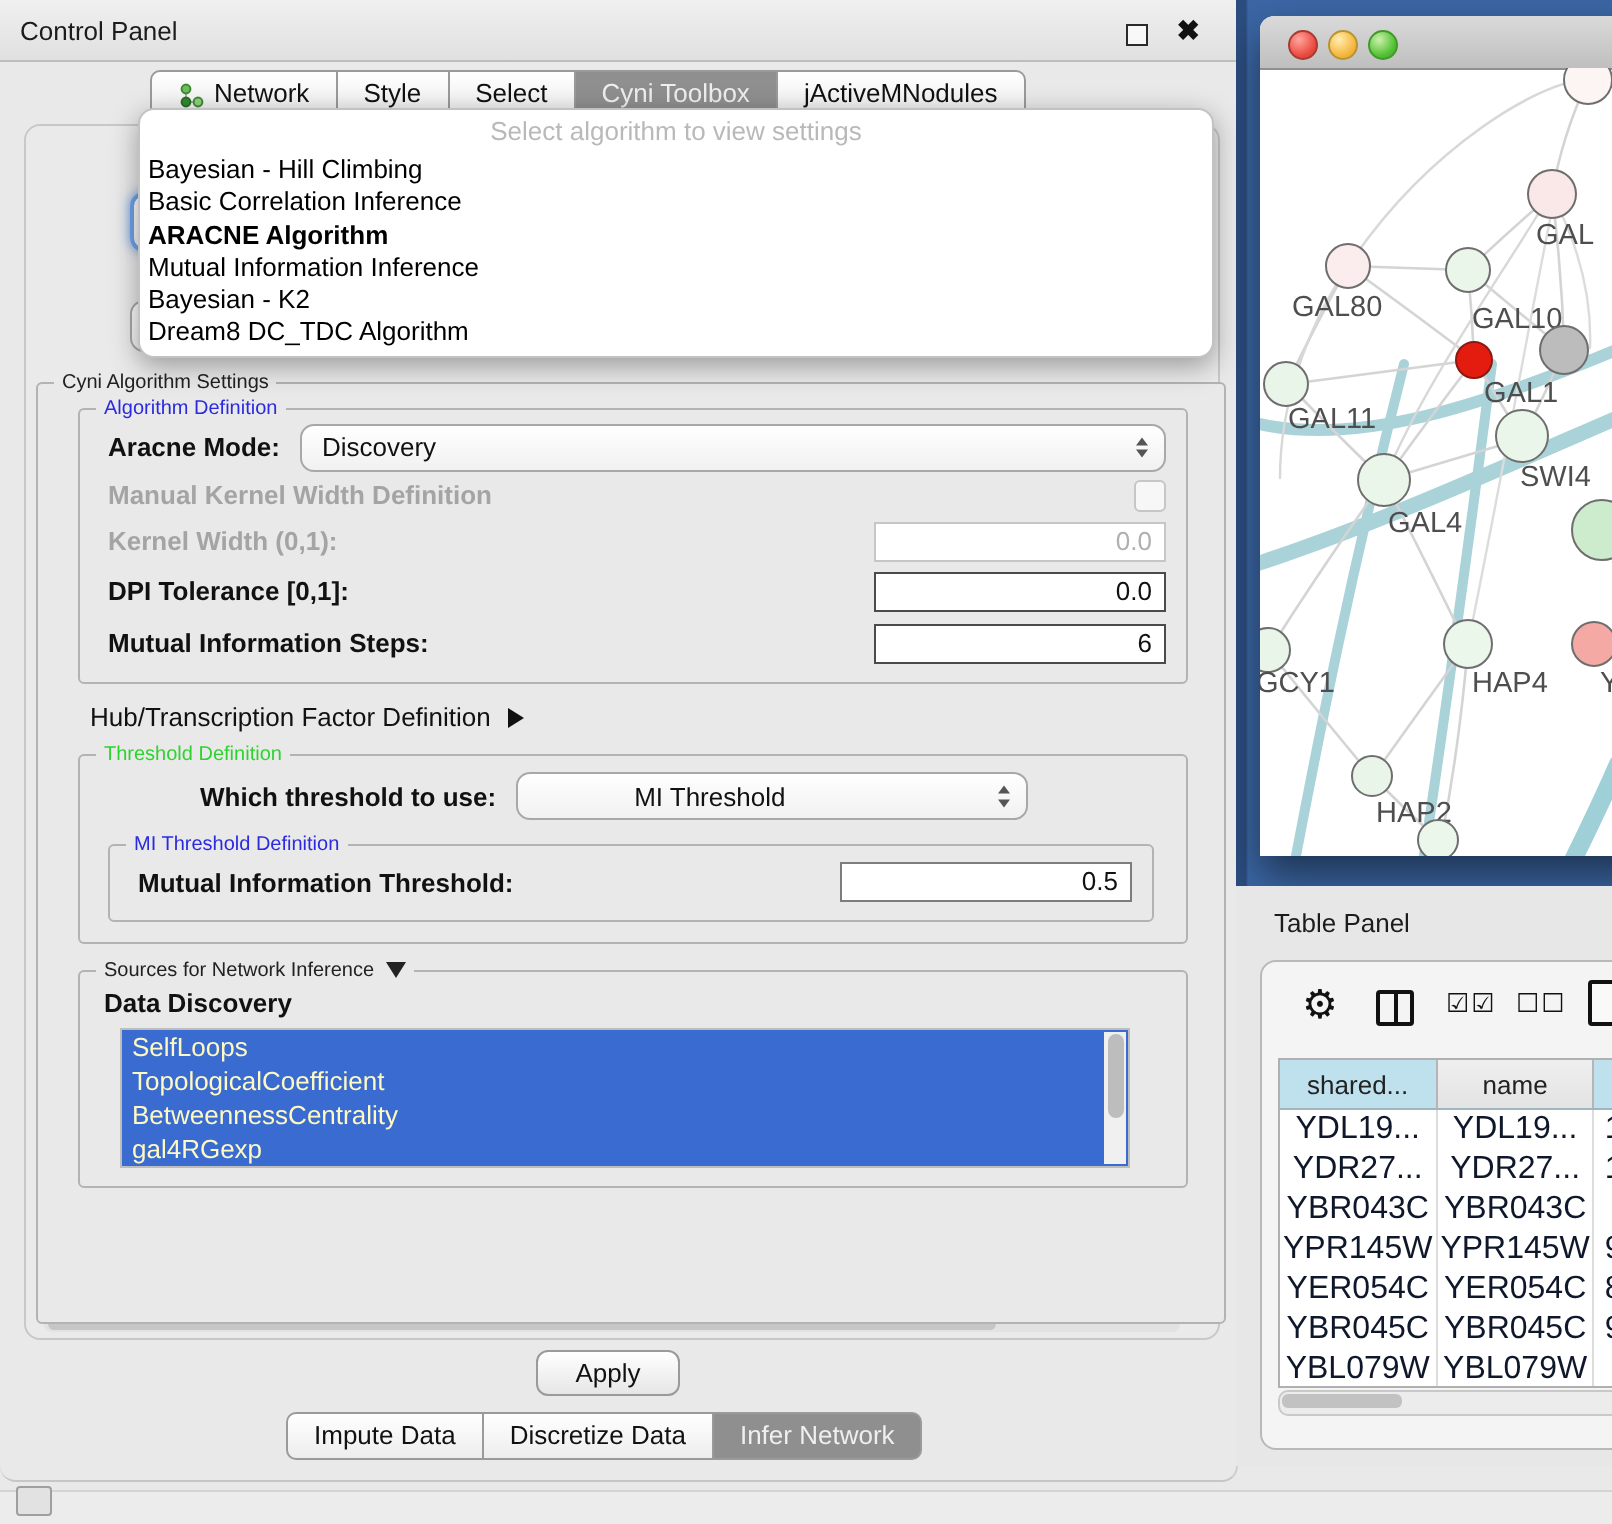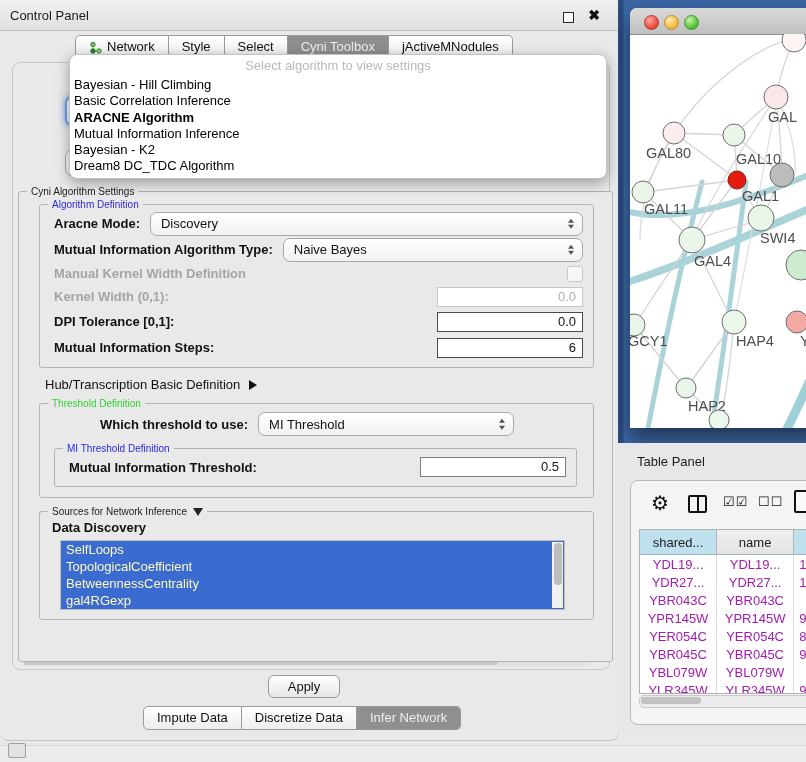--- a/index.html
+++ b/index.html
@@ -67,21 +67,21 @@
              text-align:right;padding-right:6px;font-size:13px;line-height:18px;color:#111;}
   .num-field.strong{border:1.5px solid #4a4a4a;}
   .num-field.disabled{color:#b0b0b0;}
   .checkbox{margin-left:auto;width:14px;height:14px;border:1px solid #c6c6c6;border-radius:3px;background:#f7f7f7;}
   .hub-row{display:flex;align-items:center;margin:9px 0 3px 18px;font-size:13px;color:#111;}
   .tri-right{width:0;height:0;border-left:8px solid #111;border-top:5.5px solid transparent;
              border-bottom:5.5px solid transparent;margin-left:9px;}
   .tri-down{width:0;height:0;border-top:8px solid #222;border-left:5.5px solid transparent;
             border-right:5.5px solid transparent;display:inline-block;margin-left:6px;vertical-align:middle;}
   .which-row{margin-left:52px;}
-  .which-row .combo{margin-right:69px;}
+  .which-row .combo{margin-right:69px;padding-left:48px;}
   .fs-mi{margin:5px 8px 4px 6px;}
   .attr-label{font-size:13px;font-weight:bold;color:#111;margin:3px 0 5px 4px;}
   .attr-list{margin-left:12px;width:503px;height:68px;border:1px solid #bdbdbd;background:#fff;
              position:relative;overflow:hidden;}
   .attr-item{height:17px;line-height:17px;background:#3a6bd0;color:#fef9c3;font-size:13px;padding-left:5px;}
   .attr-vscroll{position:absolute;right:1px;top:1px;width:11px;height:66px;background:#f0f0f0;}
   .attr-vthumb{position:absolute;right:2px;top:2px;width:8px;height:42px;background:#bdbdbd;border-radius:4px;}
 
   
   .v-scroll{position:absolute;left:599px;top:192px;width:10px;height:460px;background:#e4e4e4;border-radius:5px;}
@@ -118,21 +118,21 @@
   .col-ic i{position:absolute;left:50%;top:0;width:2px;height:100%;background:#111;transform:translateX(-50%);}
   .chk-ic{position:absolute;top:13px;font-size:13px;color:#111;letter-spacing:1px;}
   .doc-ic{position:absolute;left:163px;top:9px;width:14px;height:19px;border:2px solid #111;border-radius:2px;background:#f9f9f9;}
   .tp-table{position:absolute;left:8px;top:48px;width:212px;height:163px;overflow:hidden;
             background:#fff;border:1px solid #b0b0b0;}
   table{border-collapse:collapse;}
   th{height:22px;font-size:13px;font-weight:normal;color:#222;text-align:center;
      border-right:1px solid #b5b5b5;border-bottom:1px solid #9fb6bf;}
   th.hl{background:#bfe0ed;}
   th.plain{background:linear-gradient(#efefef,#e3e3e3);}
-  td{height:16px;font-size:13px;color:#a21caf;border-right:1px solid #dcdcdc;text-align:center;white-space:nowrap;}
+  td{height:16px;font-size:16px;color:#0f172a;border-right:1px solid #dcdcdc;text-align:center;white-space:nowrap;}
   td.c2{text-align:left;padding-left:5px;}
   .tp-hscroll{position:absolute;left:8px;top:214px;width:196px;height:11px;background:#ececec;
               border:1px solid #c9c9c9;border-radius:5px;}
   .tp-hthumb{position:absolute;left:10px;top:216px;width:60px;height:7px;background:#c2c2c2;border-radius:3px;}
 
   
   .bottom-strip{position:absolute;left:0;top:745px;width:806px;height:17px;background:#ececec;border-top:1px solid #d4d4d4;}
   .mini-box{position:absolute;left:8px;top:743px;width:16px;height:13px;border:1px solid #9f9f9f;background:#e2e2e2;border-radius:2px;}
 </style>
 </head>
@@ -207,50 +207,40 @@
       <div class="f-row">
         <span class="lbl">Aracne Mode:</span>
         <div class="combo">
           <span class="txt">Discovery</span>
           <span class="spin">
               <b class="up"></b>
               <b class="dn"></b>
             </span>
         </div>
       </div>
-      <div class="f-row">
-        <span class="lbl">Mutual Information Algorithm Type:</span>
-        <div class="combo">
-          <span class="txt">Naive Bayes</span>
-          <span class="spin">
-              <b class="up"></b>
-              <b class="dn"></b>
-            </span>
-        </div>
-      </div>
       <div class="f-row" style="height:21px;">
         <span class="lbl disabled">Manual Kernel Width Definition</span>
         <span class="checkbox"></span>
       </div>
       <div class="f-row" style="height:23px;">
         <span class="lbl disabled">Kernel Width (0,1):</span>
         <span class="num-field disabled">0.0</span>
       </div>
       <div class="f-row">
         <span class="lbl">DPI Tolerance [0,1]:</span>
         <span class="num-field strong">0.0</span>
       </div>
       <div class="f-row">
         <span class="lbl">Mutual Information Steps:</span>
         <span class="num-field strong">6</span>
       </div>
     </fieldset>
 
     <div class="hub-row">
-      <span>Hub/Transcription Basic Definition</span>
+      <span>Hub/Transcription Factor Definition</span>
       <span class="tri-right"></span>
     </div>
 
     <fieldset class="fs-threshold">
       <legend>Threshold Definition</legend>
       <div class="f-row which-row" style="height:28px;">
         <span class="lbl">Which threshold to use:</span>
         <div class="combo">
           <span class="txt">MI Threshold</span>
           <span class="spin">

